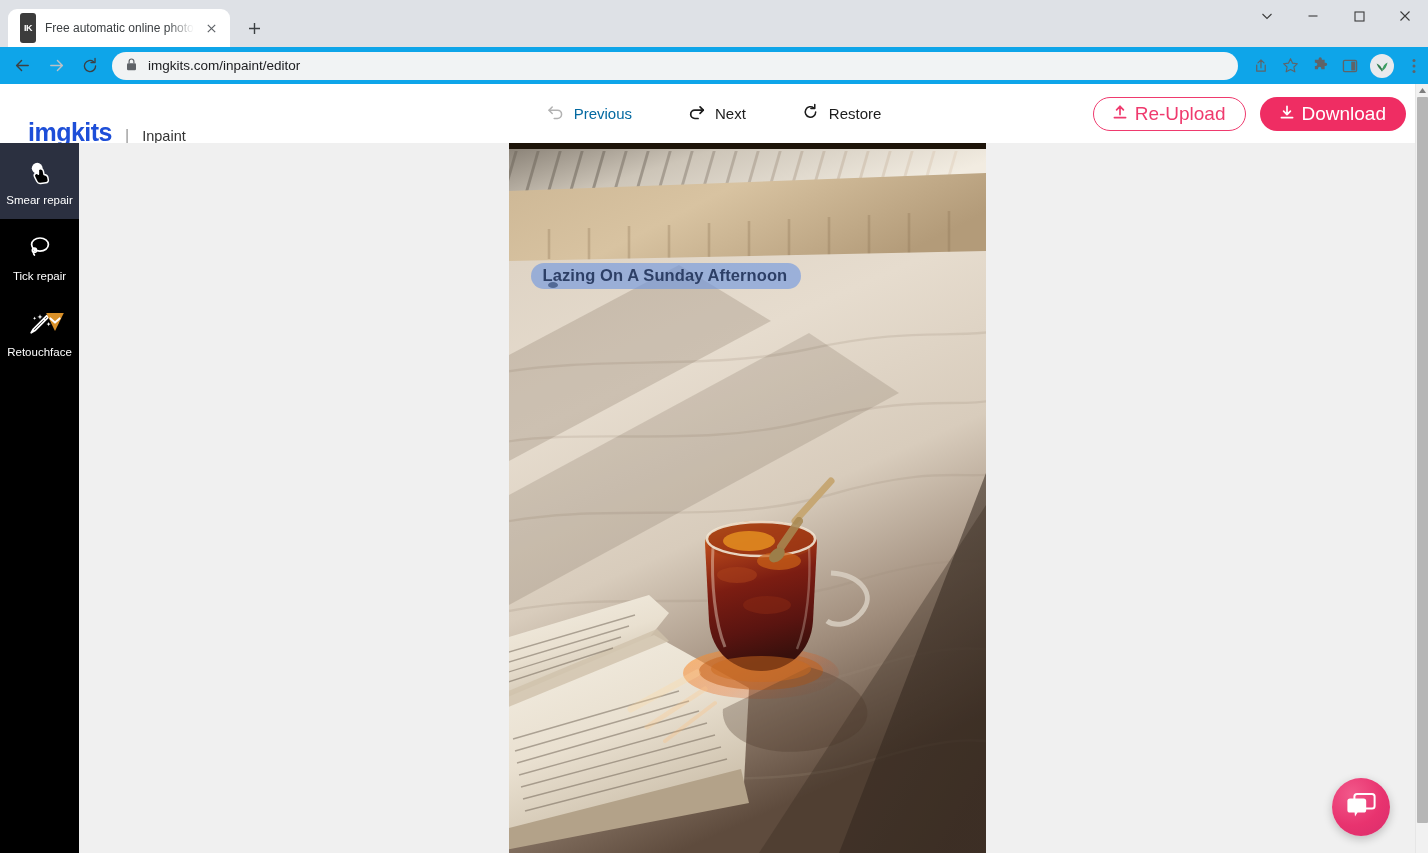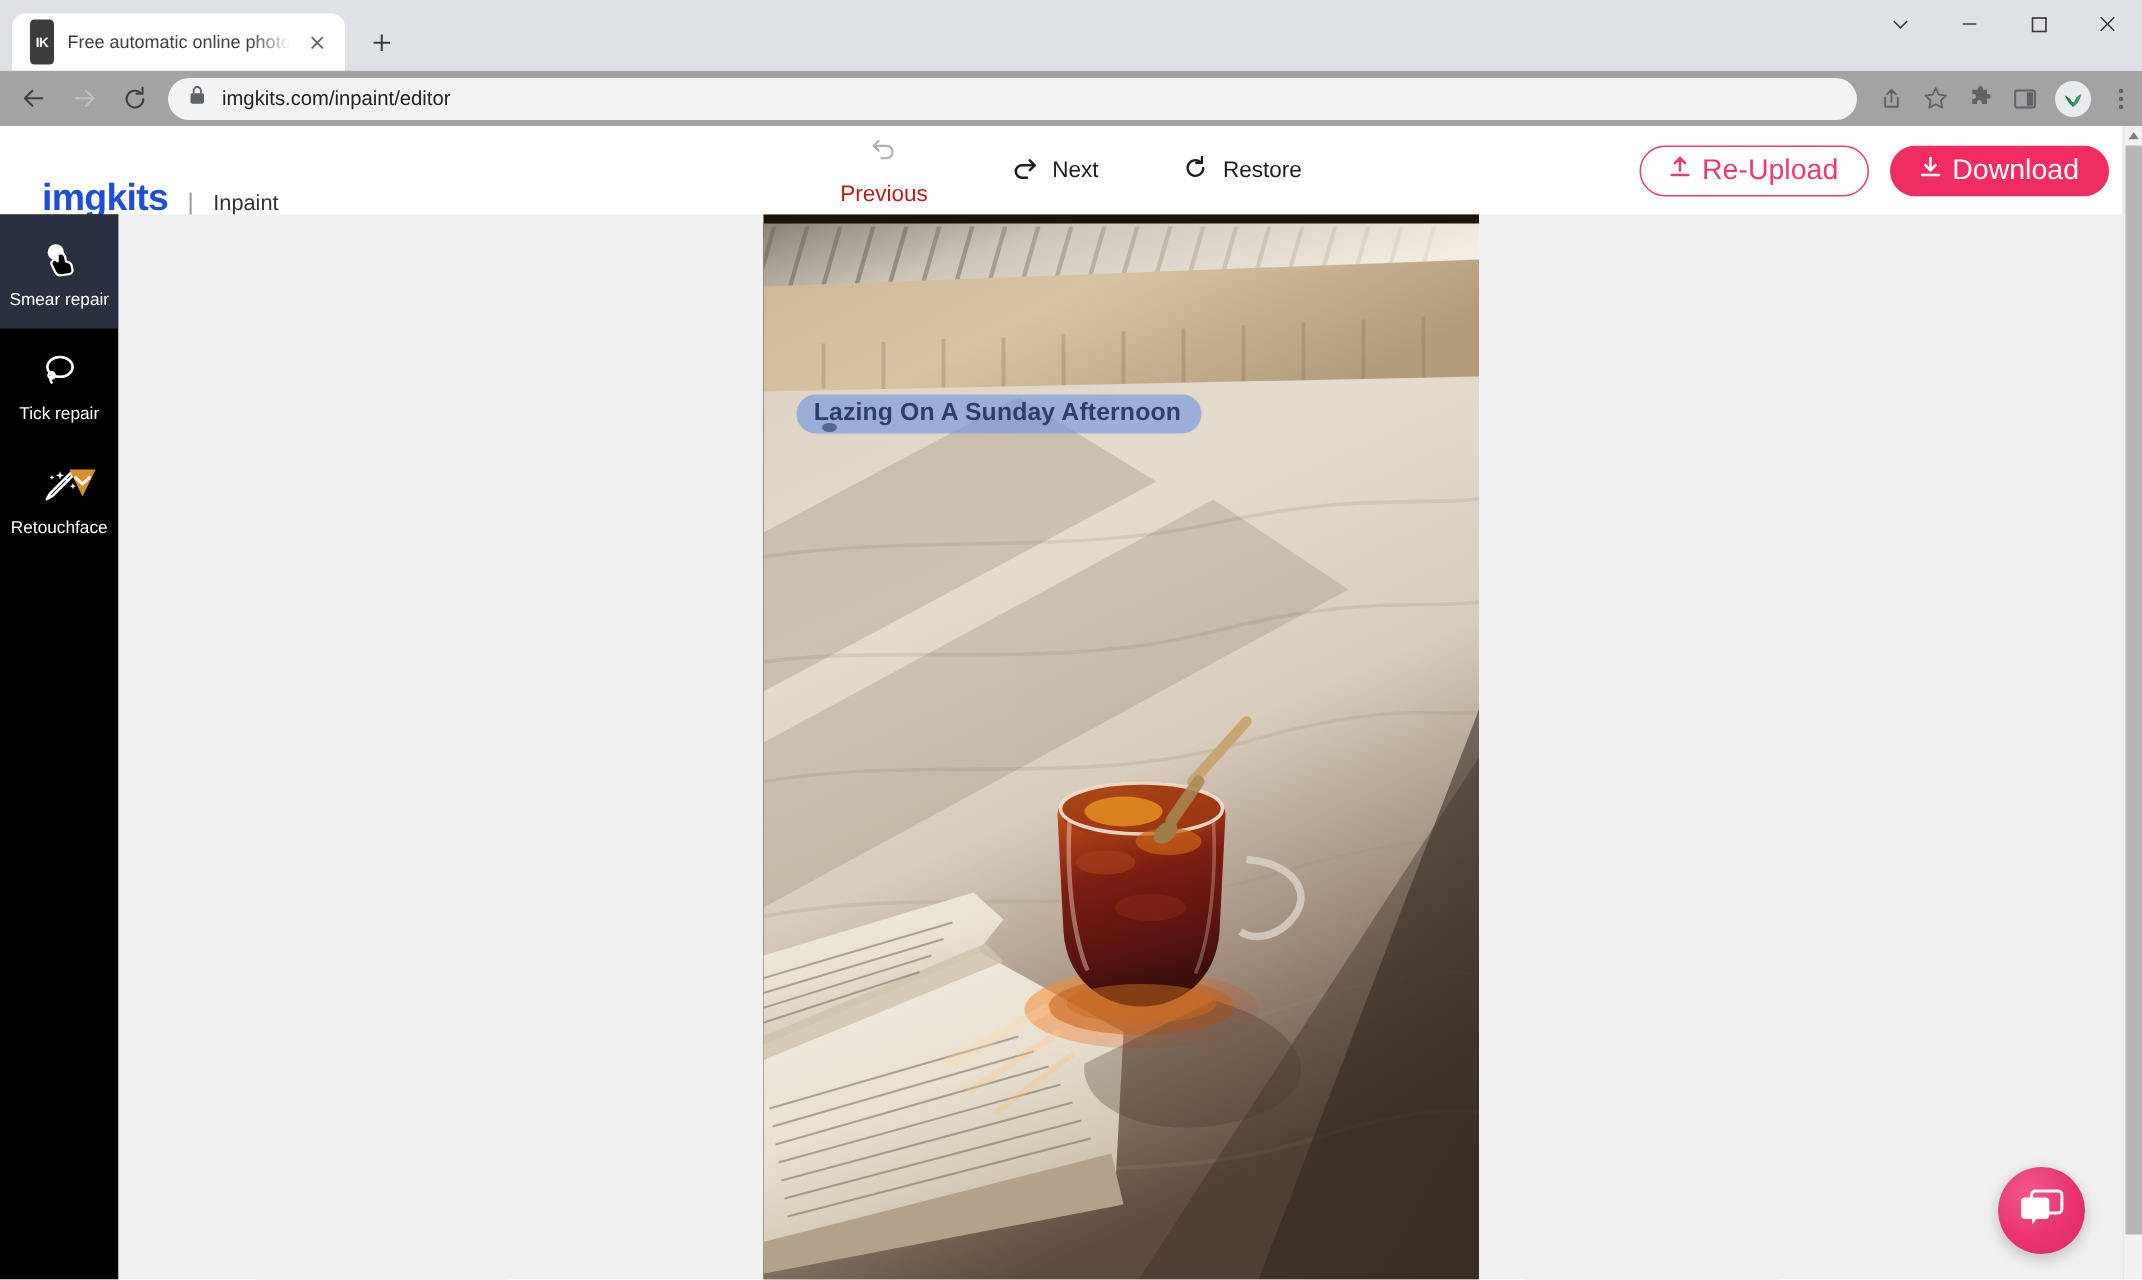--- a/index.html
+++ b/index.html
@@ -57,21 +57,21 @@
     height: 32px; display: flex; align-items: center;
   }
   .win-btn {
     width: 46px; height: 32px;
     display: flex; align-items: center; justify-content: center;
     color: #3b3b3b;
   }
 
   .browser-toolbar {
     height: 37px;
-    background: #a3a3a3;
+    background: #0ea5e9;
     display: flex; align-items: center;
     padding: 0 0 0 6px;
     gap: 2px;
   }
   .nav-btn {
     width: 32px; height: 32px; flex: 0 0 32px;
     display: flex; align-items: center; justify-content: center;
     border-radius: 50%;
     color: #5f6368;
   }
@@ -121,21 +121,21 @@
     position: absolute;
     left: 50%; transform: translateX(-50%);
     display: flex; align-items: center; gap: 56px;
   }
   .tool-btn {
     display: flex; align-items: center; gap: 9px;
     font-size: 15px; color: #1c1c1c;
     background: none; border: none;
     font-family: inherit;
   }
-  .tool-btn.disabled { color: #b91c1c; flex-direction: column; }
+  .tool-btn.disabled { color: #0369a1; }
 
   .header-actions {
     margin-left: auto;
     display: flex; align-items: center; gap: 14px;
   }
   .btn-pill {
     display: flex; align-items: center; gap: 8px;
     height: 34px; padding: 0 19px;
     border-radius: 17px;
     font-size: 19px;

